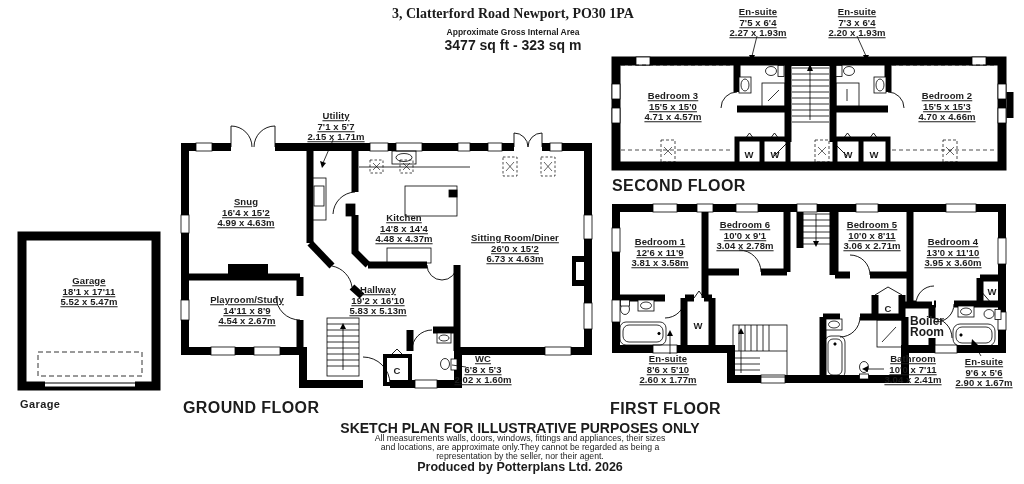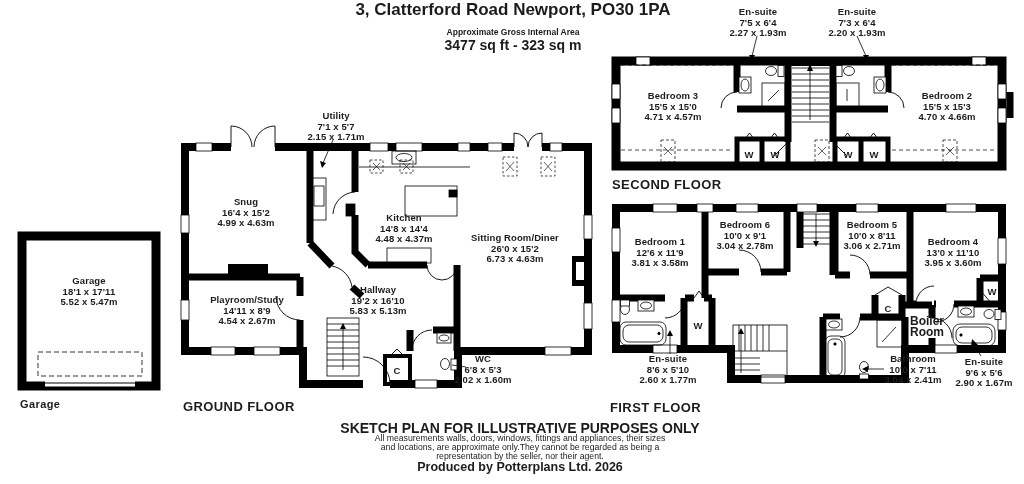--- a/index.html
+++ b/index.html
@@ -1,34 +1,34 @@
 <!DOCTYPE html>
 <html><head>
 <meta charset="utf-8">
 <style>
   html,body{margin:0;padding:0;}
   body{
     width:1024px;height:484px;position:relative;overflow:hidden;
     background:#ffffff;color:#1c1c1c;
     font-family:"Liberation Sans", sans-serif;
   }
-  .hdr-title{position:absolute;left:513px;top:0;transform:translateX(-50%);
-    font-size:17px;font-weight:bold;white-space:nowrap;}
+  .hdr-title{position:absolute;left:513px;top:6px;transform:translateX(-50%);
+    font-size:14px;font-weight:bold;white-space:nowrap;font-family:Liberation Serif, serif;}
   .hdr-sub{position:absolute;left:513px;top:27px;transform:translateX(-50%);
     font-size:8.5px;font-weight:bold;white-space:nowrap;}
   .hdr-area{position:absolute;left:513px;top:37px;transform:translateX(-50%);
     font-size:14px;font-weight:bold;white-space:nowrap;}
   .rl{position:absolute;transform:translate(-50%,-50%);text-align:center;
     font-size:9.5px;font-weight:bold;line-height:10.5px;white-space:nowrap;letter-spacing:.1px;}
-  .rl span{display:block;}
+  .rl span{display:block;text-decoration:underline;}
   .rl-left{position:absolute;text-align:center;font-size:12px;font-weight:bold;
     line-height:10.5px;width:42px;white-space:normal;}
   .marker{position:absolute;transform:translate(-50%,-50%);
     font-size:9.5px;font-weight:bold;}
-  .floor-title{position:absolute;font-size:13px;font-weight:bold;letter-spacing:.4px;white-space:nowrap;}
+  .floor-title{position:absolute;font-size:16px;font-weight:bold;letter-spacing:.4px;white-space:nowrap;}
   .ft-heading{position:absolute;left:520px;top:420px;transform:translateX(-50%);
     font-size:14px;font-weight:bold;white-space:nowrap;}
   .ft-line{position:absolute;left:520px;transform:translateX(-50%);
     font-size:8.7px;white-space:nowrap;}
   .ft-producer{position:absolute;left:520px;top:460px;transform:translateX(-50%);
     font-size:12.5px;font-weight:bold;white-space:nowrap;}
   svg{position:absolute;left:0;top:0;}
 </style>
 </head>
 <body>

